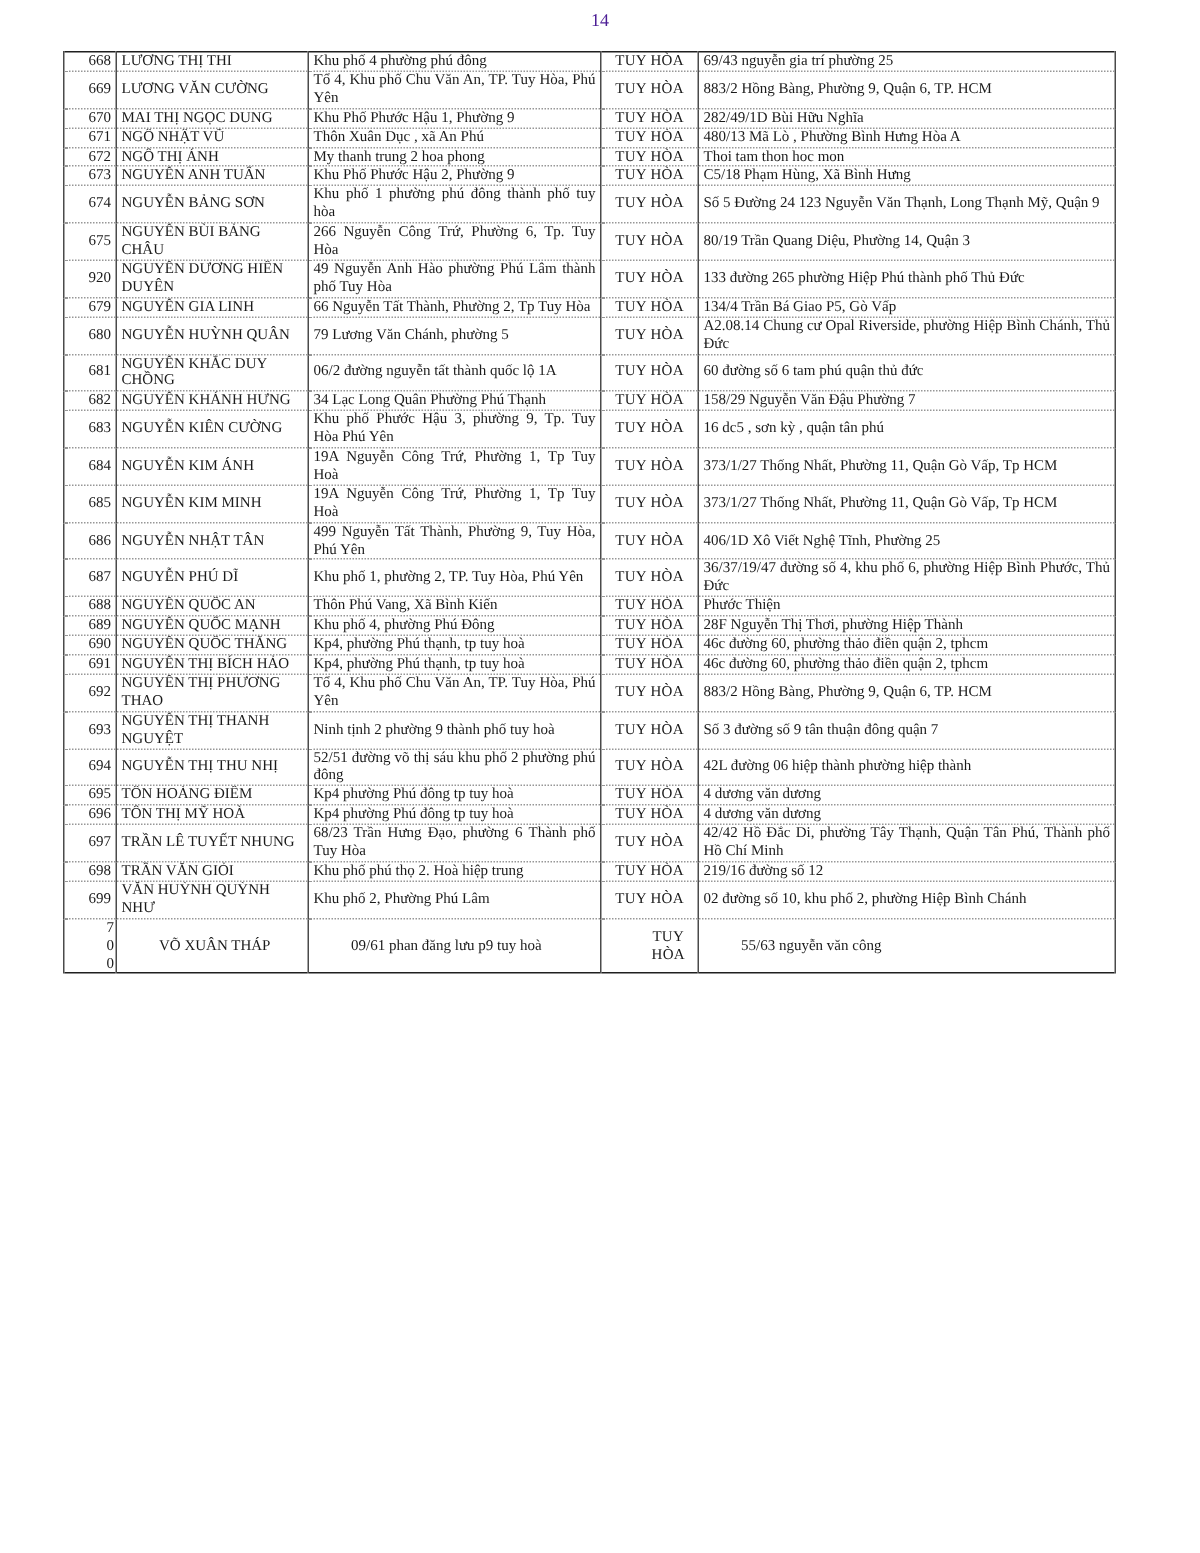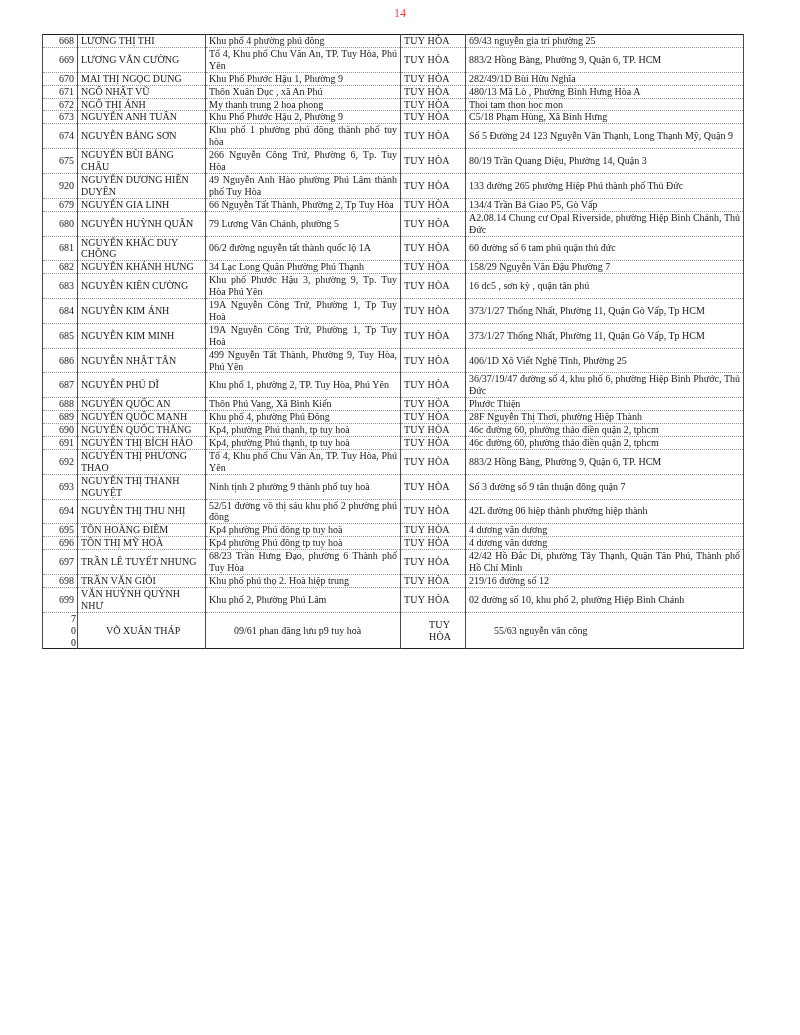--- a/index.html
+++ b/index.html
@@ -12,21 +12,21 @@
     height: 1035px;
     font-family: "Liberation Serif", serif;
     color: #1a1a1a;
     position: relative;
     overflow: hidden;
   }
   .page-number {
     text-align: center;
     padding-top: 6px;
     font-size: 12px;
-    color: #ef4444;
+    color: #4c1d95;
   }
   table.roster {
     border-collapse: collapse;
     table-layout: fixed;
     width: 701px;
     margin: 13px 0 0 42px;
     border: 1.5px solid #1f1f1f;
   }
   table.roster td {
     border-left: 1px solid #4a4a4a;
@@ -49,21 +49,21 @@
   td.name {
     padding-left: 9px;
     padding-right: 4px;
   }
   td.addr {
     text-align: justify;
     padding-left: 6px;
     padding-right: 5px;
   }
   td.region {
-    text-align: left;
+    text-align: center;
     font-size: 9.5px;
     letter-spacing: 0.2px;
   }
   td.addr2 {
     text-align: justify;
     padding-left: 6px;
     padding-right: 6px;
   }
   col.c-id    { width: 35px;  }
   col.c-name  { width: 128px; }

